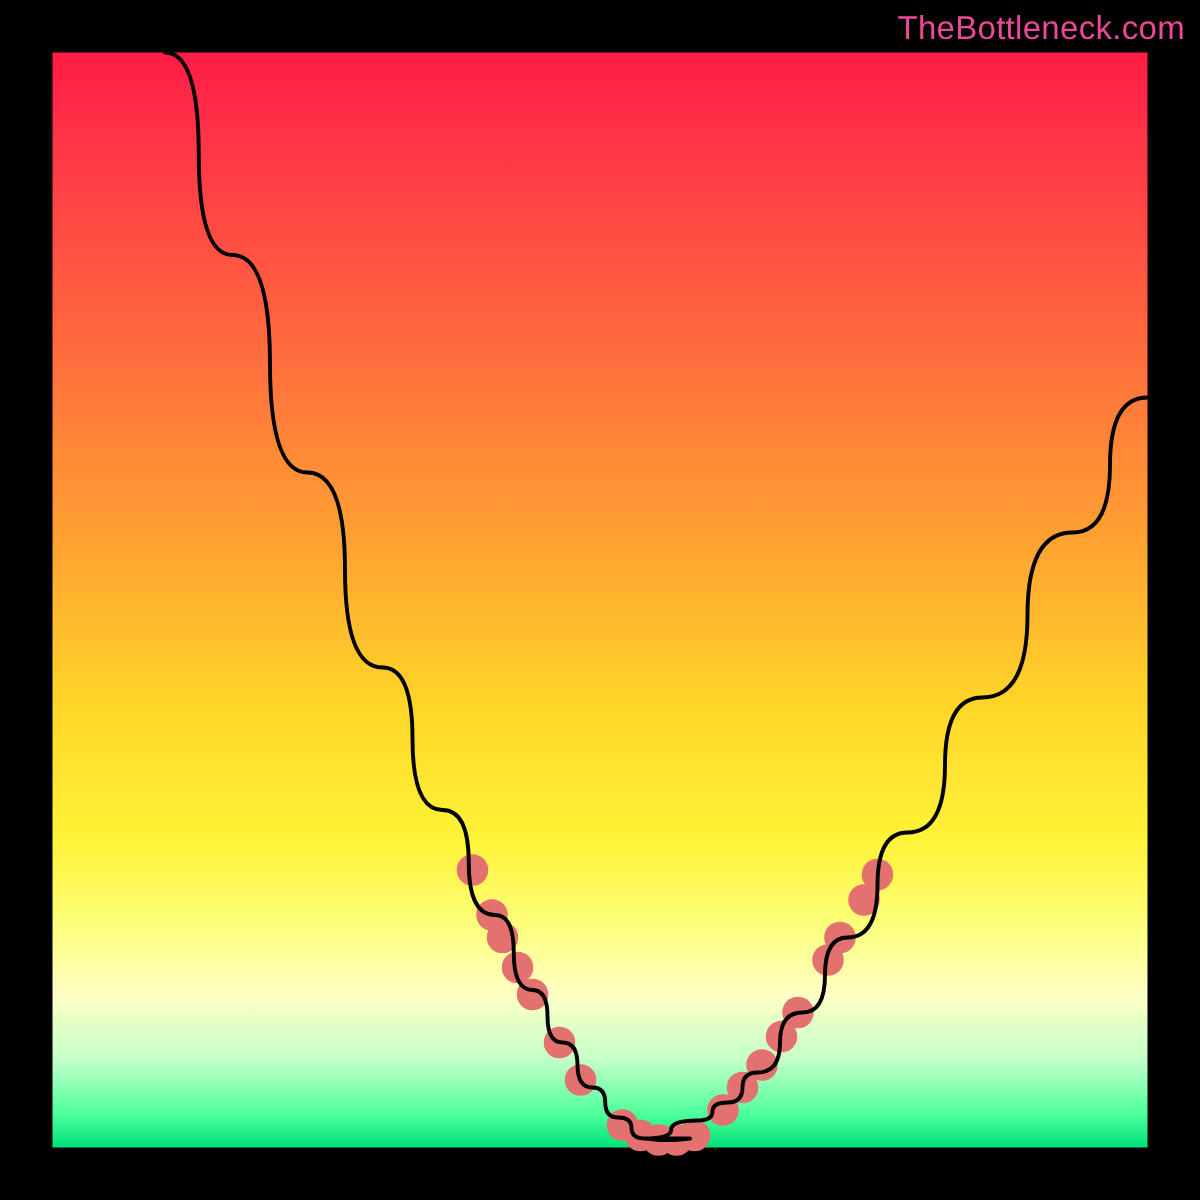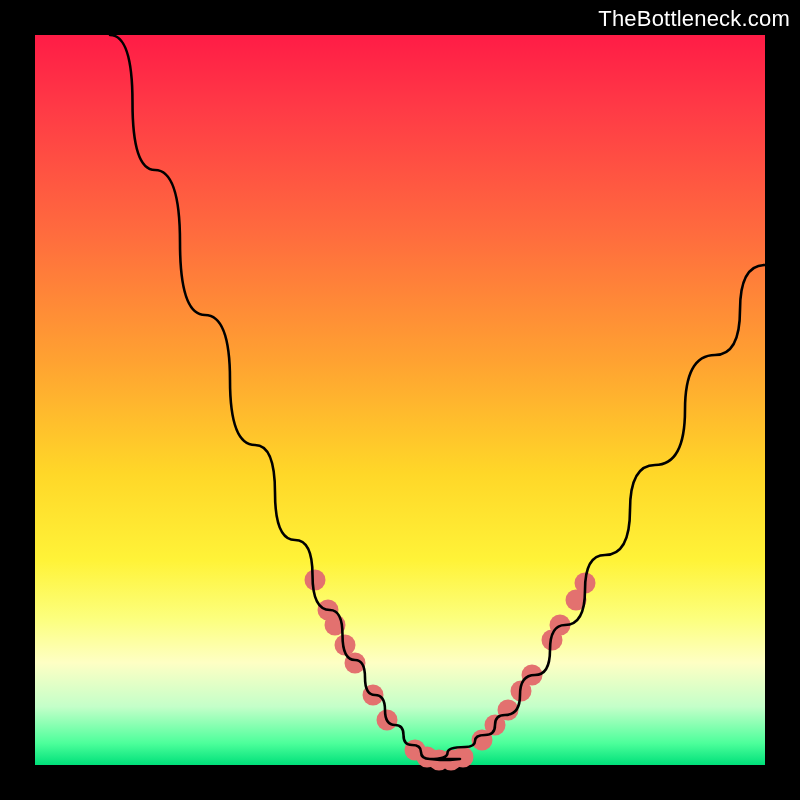--- a/index.html
+++ b/index.html
@@ -37,21 +37,21 @@
       #feffc4 86%,
       #c4ffc9 92%,
       #4dff9b 97%,
       #00e07a 100%
     );
   }
   .watermark {
     position: absolute;
     top: 6px;
     right: 10px;
-    color: #ffffff;
+    color: #ec4899;
     font-size: 22px;
     font-weight: 400;
     letter-spacing: 0.2px;
   }
   svg.curve {
     position: absolute;
     left: 0;
     top: 0;
     width: 730px;
     height: 730px;

